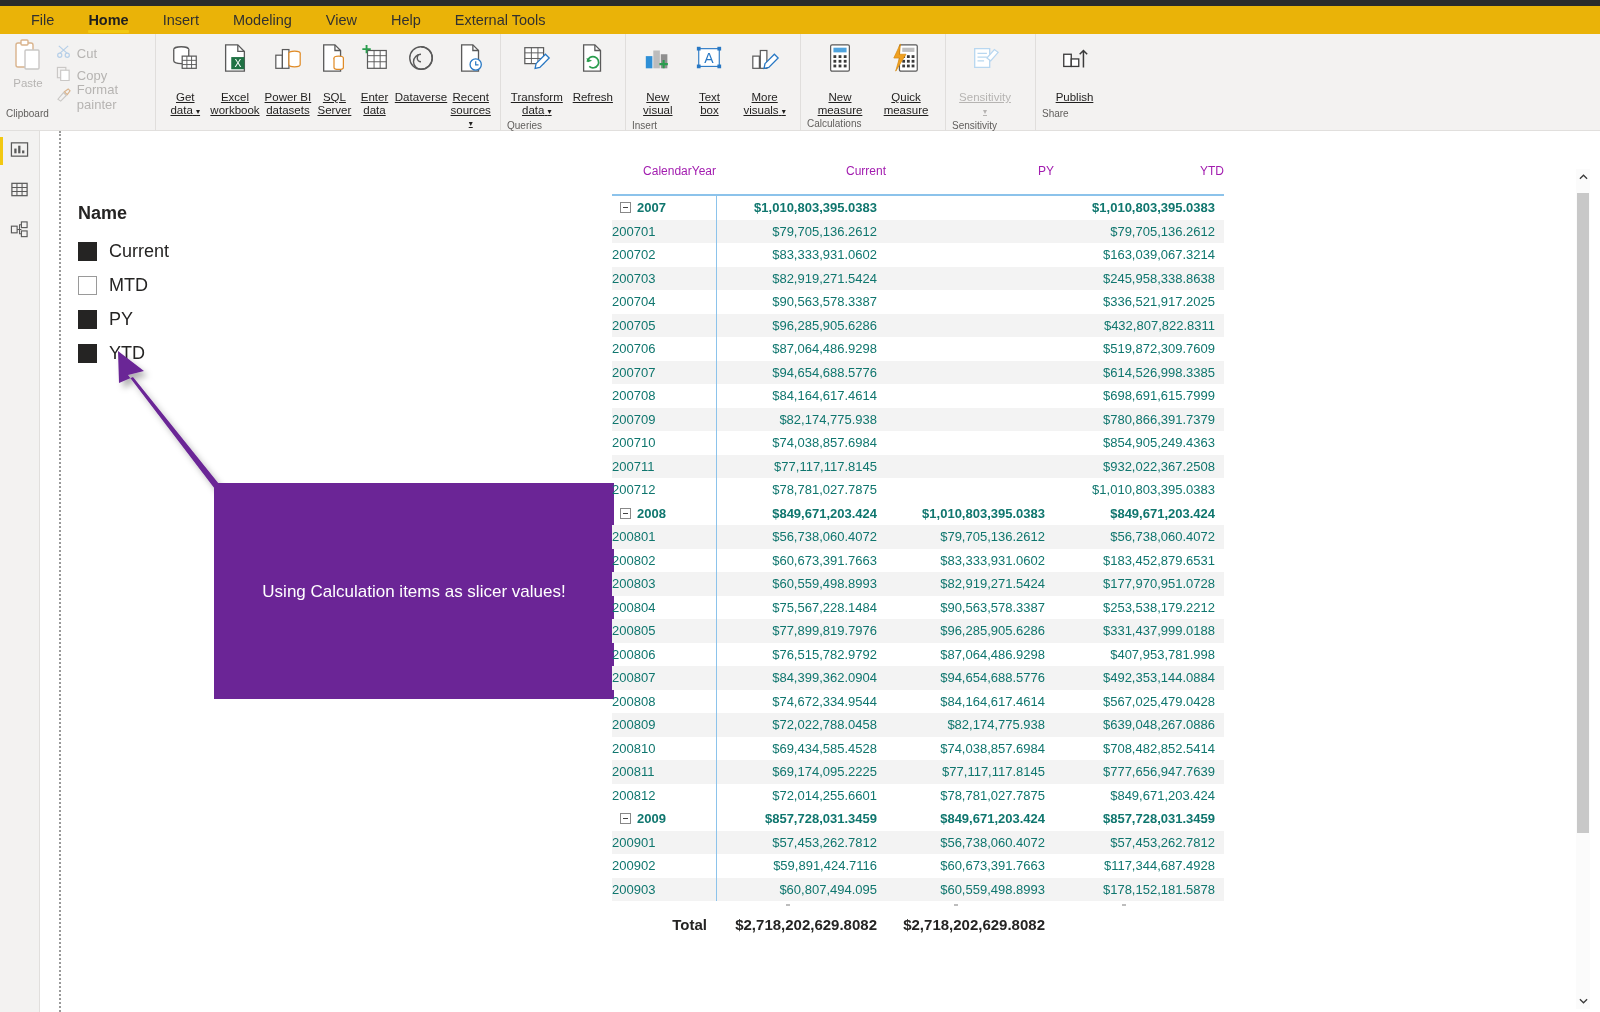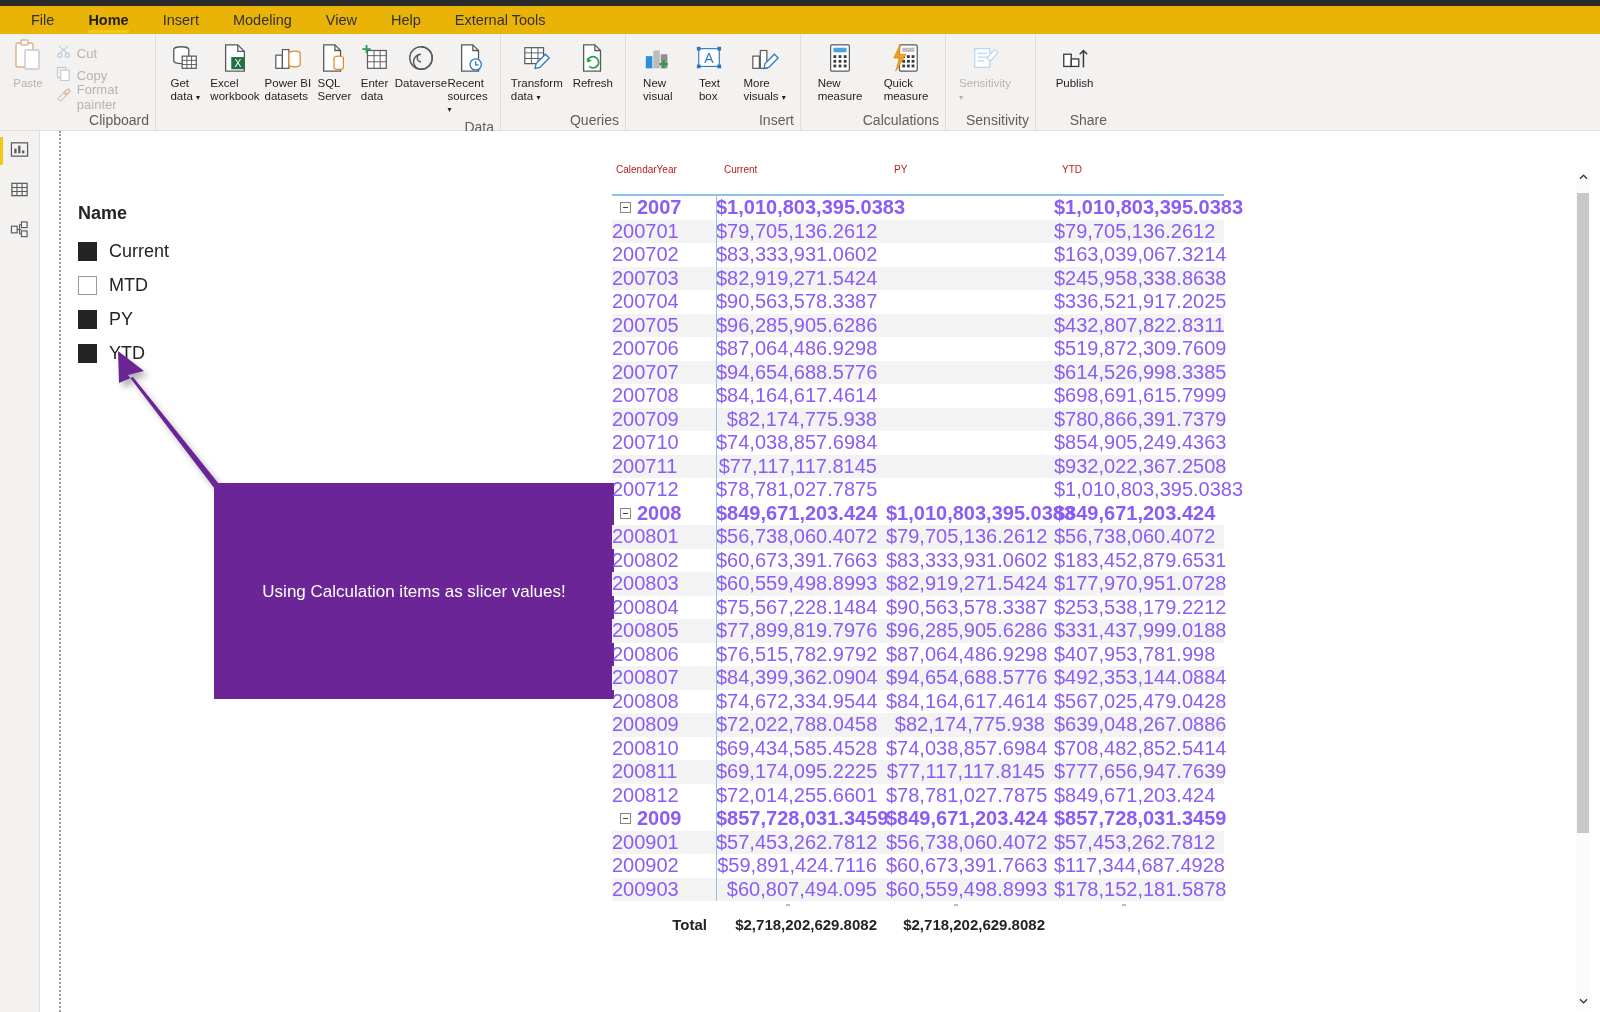--- a/index.html
+++ b/index.html
@@ -26,25 +26,25 @@
     content:""; position:absolute; left:17px; right:17px; bottom:1px;
     height:3px; background:#f2c811; border-radius:1px;
   }
 
   
   .ribbon { position:absolute; left:0; top:34px; width:1600px; height:97px; background:#f3f2f1; border-bottom:1px solid #e1dfdd; }
   .rgroups { display:flex; height:97px; align-items:stretch; }
   .rgroup { position:relative; display:flex; flex-direction:column; justify-content:space-between; padding:0 6px; }
   .rgroup + .rgroup { border-left:1px solid #e0dedc; }
   .rgitems { display:flex; align-items:flex-start; gap:0px; padding-top:5px; }
-  .rglabel { text-align:right; font-size:14px; color:#605e5c; padding-bottom:3px; }
+  .rglabel { text-align:left; font-size:10px; color:#605e5c; padding-bottom:12px; }
 
   .ritem { display:flex; flex-direction:column; align-items:center; width:58px; cursor:pointer; padding:2px 0; }
   .ritem .ic { height:34px; display:flex; align-items:center; justify-content:center; }
-  .ritem .lb { font-size:11.5px; color:#201f1e; text-align:left; line-height:12.5px; margin-top:2px; }
+  .ritem .lb { font-size:11.5px; color:#201f1e; text-align:center; line-height:12.5px; margin-top:16px;text-decoration:underline; }
   .ritem.dis .lb { color:#b6b4b2; }
   .ritem.wide { width:66px; }
   .ritem.narrow { width:50px; }
 
   
   .clip { display:flex; padding-top:4px; }
   .clipbig { display:flex; flex-direction:column; align-items:center; width:52px; cursor:pointer; }
   .clipbig .lb { font-size:11.5px; color:#b6b4b2; margin-top:1px; }
   .clipsmall { display:flex; flex-direction:column; justify-content:flex-start; padding-top:4px; }
   .csrow { display:flex; align-items:center; gap:6px; height:22px; padding:0 6px; cursor:pointer; }
@@ -75,29 +75,29 @@
     position:absolute; left:174px; top:352px; width:400px; height:216px;
     background:#6b2596; color:#ffffff;
     display:flex; align-items:center; justify-content:center; text-align:center;
   }
   .callout span { font-size:17px; line-height:25px; padding:0 26px; }
   .arrowsvg { position:absolute; left:60px; top:216px; width:240px; height:160px; pointer-events:none; }
 
   
   .matrix { position:absolute; left:572px; top:29px; width:612px; }
   .mhead { display:flex; height:34px; align-items:flex-start; }
-  .mhead .hc { font-size:10px; color:#b91c1c; padding-top:4px; }
+  .mhead .hc { font-size:12px; color:#a21caf; padding-top:4px;text-align:right; }
   .hc-year { width:104px; text-align:left; padding-left:4px; }
   .hc-cur  { width:170px; text-align:left; padding-left:8px; }
   .hc-py   { width:168px; text-align:left; padding-left:8px; }
   .hc-ytd  { width:170px; text-align:left; padding-left:8px; }
   .mheadrule { height:2px; background:#8cc3eb; width:612px; }
 
   .mrows { position:relative; }
-  .mrow { display:flex; height:23.5px; align-items:center; font-size:20px; color:#8b5cf6; }
+  .mrow { display:flex; height:23.5px; align-items:center; font-size:13px; color:#0f766e; }
   .mrow.alt { background:#f3f3f3; }
   .mrow.year { font-weight:bold; }
   .c-year { width:104px; display:flex; align-items:center; }
   .c-year .expander {
     width:11px; height:11px; border:1px solid #888; margin-left:8px; margin-right:6px;
     position:relative; flex:0 0 auto; background:#fff; cursor:pointer;
   }
   .c-year .expander::before {
     content:""; position:absolute; left:2px; right:2px; top:4px; height:1px; background:#444;
   }

